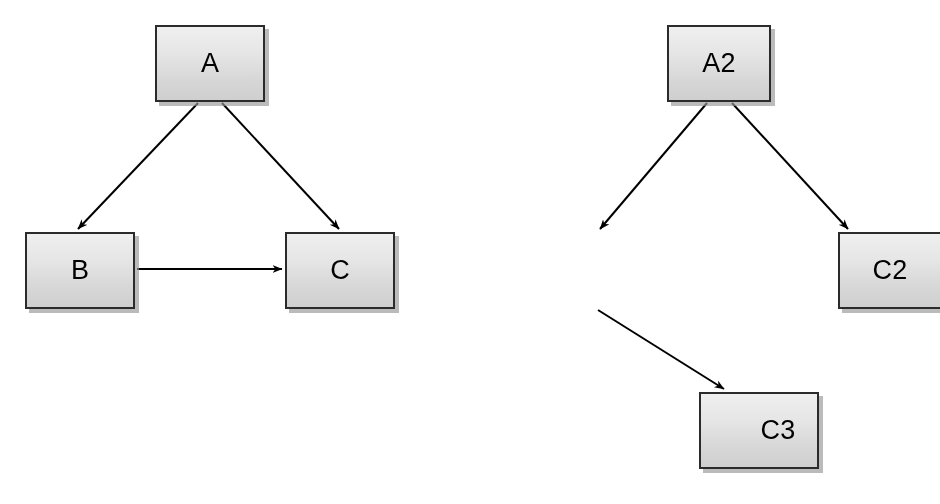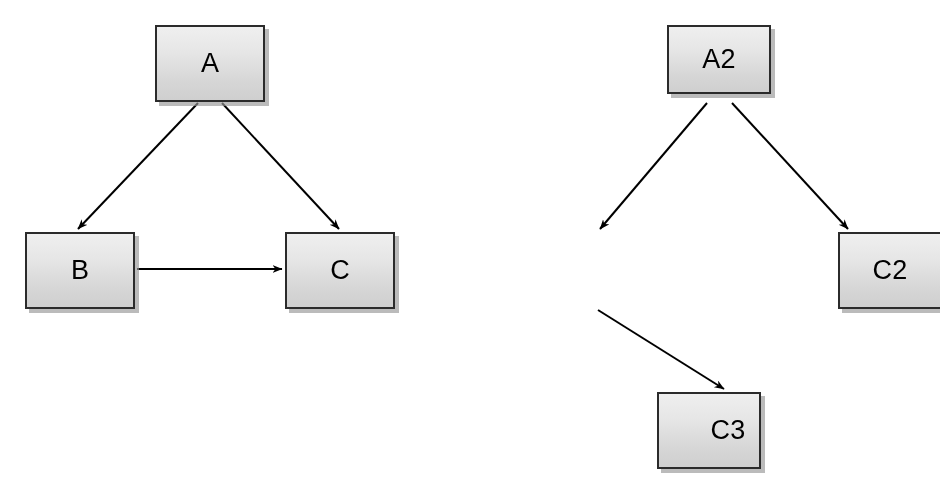--- a/index.html
+++ b/index.html
@@ -76,26 +76,26 @@
   </div>
 
   <div class="node" style="left:25px; top:232px; width:110px; height:77px;">
     <span class="node-label">B</span>
   </div>
 
   <div class="node" style="left:285px; top:232px; width:110px; height:77px;">
     <span class="node-label">C</span>
   </div>
 
-  <div class="node" style="left:667px; top:25px; width:104px; height:69px;">
+  <div class="node" style="left:667px; top:25px; width:104px; height:77px;">
     <span class="node-label">A2</span>
   </div>
 
 
   <div class="node" style="left:790px; top:232px; width:104px; height:77px;margin-left:48px;">
     <span class="node-label">C2</span>
   </div>
 
-  <div class="node" style="left:657px; top:392px; width:104px; height:77px;padding-left:38px;">
+  <div class="node" style="left:699px; top:392px; width:120px; height:77px;padding-left:38px;">
     <span class="node-label">C3</span>
   </div>
 
 </div>
 
 </body></html>

